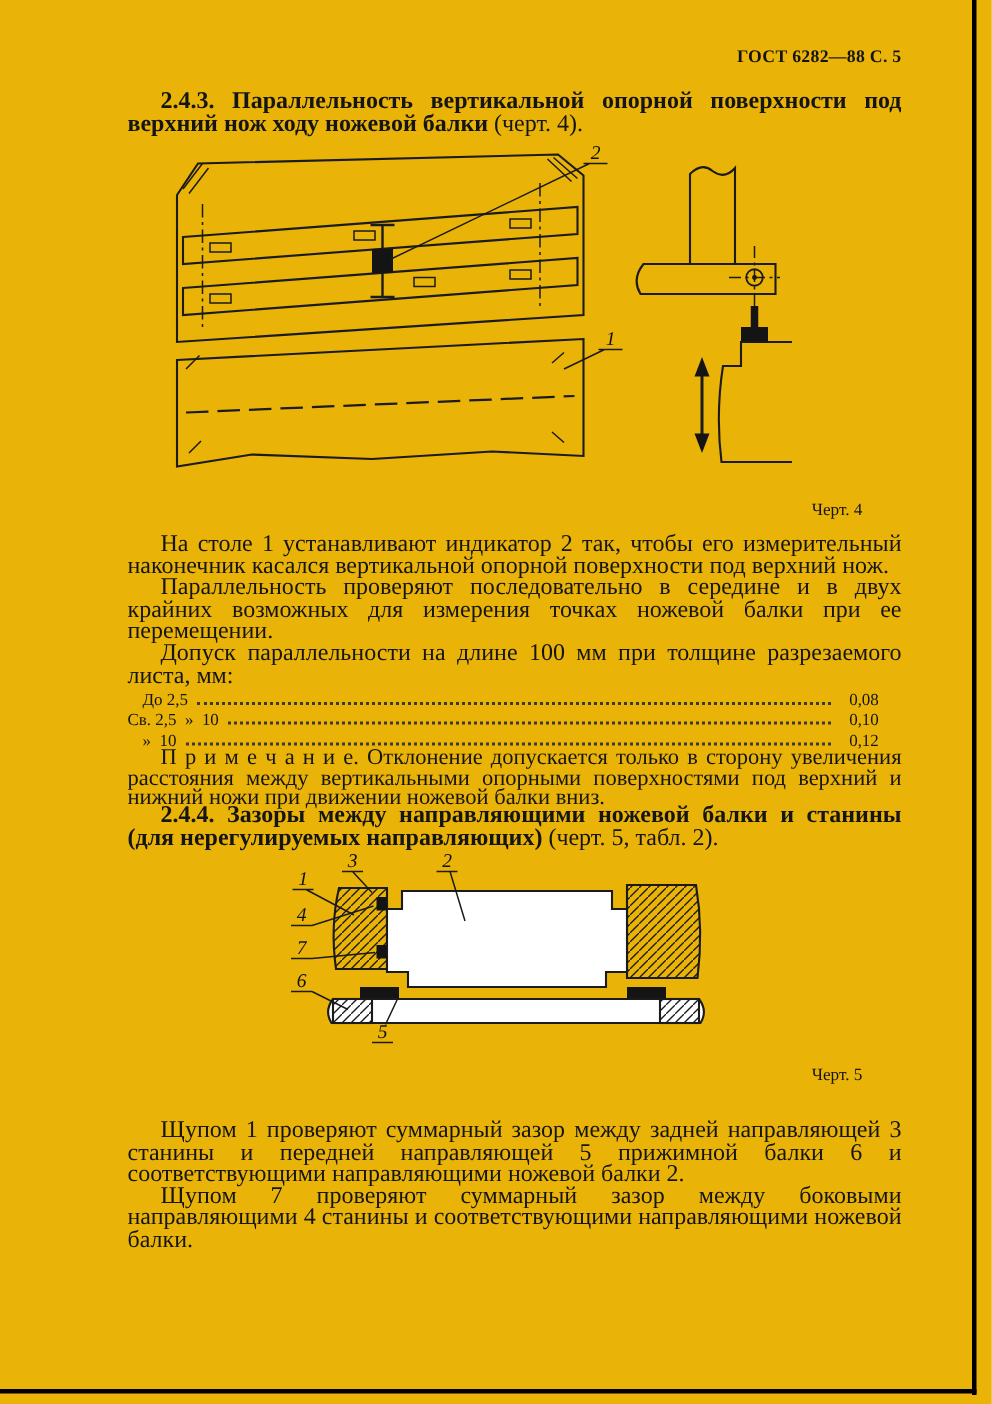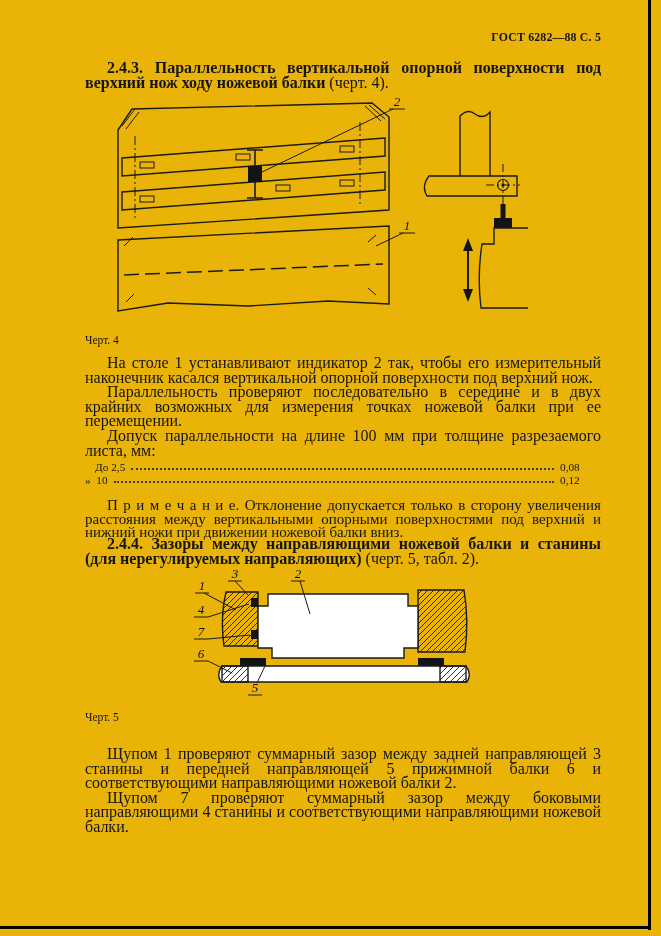--- a/index.html
+++ b/index.html
@@ -16,31 +16,31 @@
   .block { position:absolute; left:85px; width:516px; }
 
   .sec243 { top:61px; }
   .body1  { top:356px; }
   .sec244 { top:513px;margin-top:24px; }
   .body2  { top:747px; }
 
   .figwrap { position:absolute; }
   .fig4 { top:94px; left:88px; width:470px; height:240px; }
   .fig5 { top:568px; left:180px; width:320px; height:140px; }
-  .caption { position:absolute; left:85px; width:490px; text-align:left; font-size:11.5px; }
+  .caption { position:absolute; left:85px; width:490px; text-align:right; font-size:11.5px; }
   .cap4 { top:334px; }
   .cap5 { top:711px; }
 
   .tol { position:absolute; left:85px; width:507px; top:459px; font-size:11.3px; }
   .tol-row { display:flex; align-items:flex-end; height:13.5px; }
   .tol-row:nth-child(1) .tol-label { padding-left:10px; }
   .tol-row:nth-child(3) .tol-label { padding-left:10px; }
   .tol-label { white-space:pre; }
   .leader { flex:1; border-bottom:2px dotted #3a3a3a; margin:0 6px 3px 6px; }
-  .tol-val { width:32px; text-align:left; }
+  .tol-val { width:32px; text-align:center; }
 
   .note { position:absolute; left:85px; width:516px; top:499px;
           font-size:15px; line-height:13.5px; text-indent:22px; text-align:justify; }
 
   svg text { font-family:"Liberation Serif","DejaVu Serif",serif; font-style:italic; font-size:13px; fill:#111; }
 </style>
 </head>
 <body>
 
 <div class="page">
@@ -112,20 +112,25 @@
     <p class="para">Допуск параллельности на длине 100 мм при толщине разрезаемого листа, мм:</p>
   </div>
 
   <div class="tol">
     <div class="tol-row">
       <span class="tol-label">До 2,5</span>
       <span class="leader"></span>
       <span class="tol-val">0,08</span>
     </div>
     <div class="tol-row">
+      <span class="tol-label">Св. 2,5  »  10</span>
+      <span class="leader"></span>
+      <span class="tol-val">0,10</span>
+    </div>
+    <div class="tol-row">
       <span class="tol-label">»  10</span>
       <span class="leader"></span>
       <span class="tol-val">0,12</span>
     </div>
   </div>
 
   <p class="note"><span>П р и м е ч а н и е.</span> <span>Отклонение допускается только в сторону увеличения расстояния между вертикальными опорными поверхностями под верхний и нижний ножи при движении ножевой балки вниз.</span></p>
 
   <p class="para block sec244"><b><span>2.4.4.</span> <span>Зазоры между направляющими ножевой балки и станины (для нерегулируемых направляющих)</span></b> <span>(черт. 5, табл. 2).</span></p>
 

